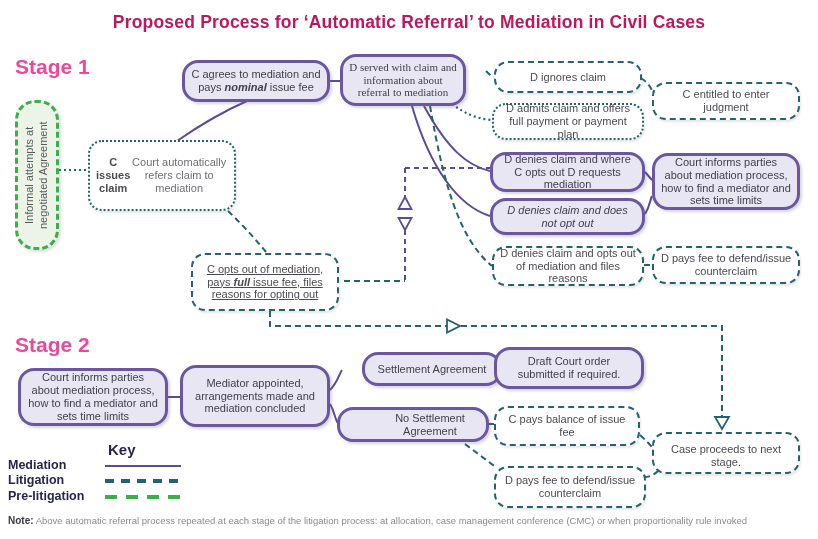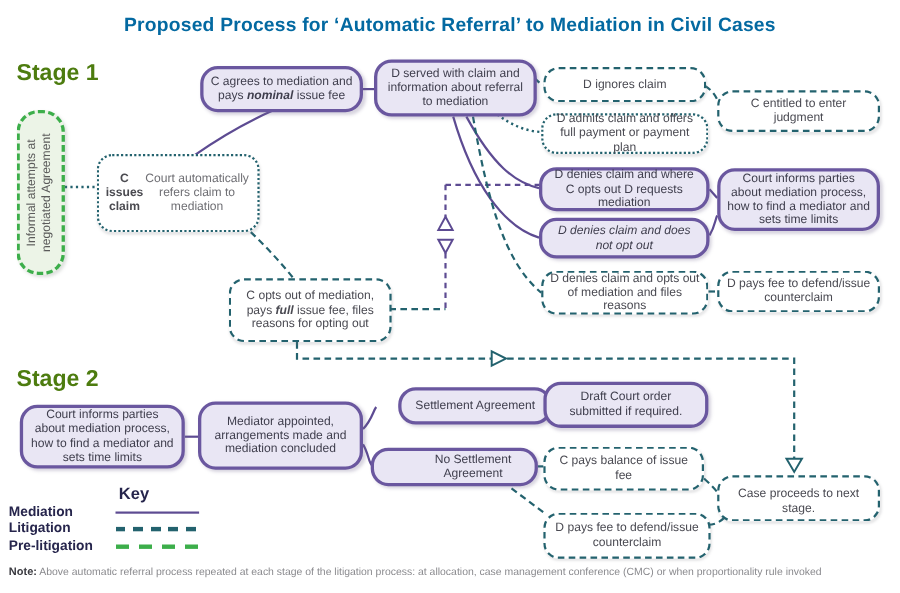--- a/index.html
+++ b/index.html
@@ -3,24 +3,24 @@
 <meta charset="utf-8">
 <style>
   html,body{margin:0;padding:0;background:#fff;}
   #canvas{
     position:relative;width:818px;height:539px;background:#ffffff;overflow:hidden;
     font-family:"Liberation Sans", sans-serif;color:#3f3e4d;
   }
   #wires{position:absolute;left:0;top:0;width:818px;height:539px;}
   .title{
     position:absolute;left:0;top:12px;width:818px;text-align:center;
-    font-size:17.5px;font-weight:700;color:#0369a1;letter-spacing:.2px;
+    font-size:17.5px;font-weight:700;color:#be185d;letter-spacing:.2px;
   }
   .stage{
-    position:absolute;font-size:21px;font-weight:700;color:#4d7c0f;
+    position:absolute;font-size:21px;font-weight:700;color:#ec4899;
   }
   .node{
     position:absolute;display:flex;align-items:center;justify-content:center;
     text-align:center;font-size:11px;line-height:1.18;padding:3px 6px;box-sizing:border-box;
   }
   .purple{
     background:#e9e6f4;border:3.5px solid #6a579f;border-radius:16px;color:#3f3e4d;
     box-shadow:2px 2px 3px rgba(110,100,140,.28);
   }
   .tealdash{
@@ -117,21 +117,21 @@
 
   <div class="node tealdot" style="left:88px;top:140px;width:148px;height:71px;flex-direction:row;">
     <span class="lead">C issues claim</span>
     <span class="sub">Court automatically refers claim to mediation</span>
   </div>
 
   <div class="node purple" style="left:182px;top:60px;width:148px;height:42px;border-radius:16px;">
     <span><span>C agrees to mediation and pays </span><em class="hv">nominal</em><span> issue fee</span></span>
   </div>
 
-  <div class="node purple" style="left:340px;top:54px;width:148px;height:52px;">
+  <div class="node purple" style="left:340px;top:54px;width:126px;height:52px;font-family:Liberation Serif, serif;">
     <span>D served with claim and information about referral to mediation</span>
   </div>
 
   <div class="node tealdash" style="left:494px;top:61px;width:148px;height:32px;">
     <span>D ignores claim</span>
   </div>
 
   <div class="node tealdash" style="left:652px;top:82px;width:148px;height:38px;">
     <span>C entitled to enter judgment</span>
   </div>
@@ -153,21 +153,21 @@
   </div>
 
   <div class="node tealdash" style="left:492px;top:246px;width:152px;height:40px;">
     <span>D denies claim and opts out of mediation and files reasons</span>
   </div>
 
   <div class="node tealdash" style="left:652px;top:246px;width:148px;height:38px;">
     <span>D pays fee to defend/issue counterclaim</span>
   </div>
 
-  <div class="node tealdash" style="left:208px;top:253px;width:148px;height:58px;">
+  <div class="node tealdash" style="left:191px;top:253px;width:148px;height:58px;text-decoration:underline;">
     <span><span>C opts out of mediation, pays </span><em class="hv">full</em><span> issue fee, files reasons for opting out</span></span>
   </div>
 
   <div class="node purple" style="left:18px;top:368px;width:150px;height:58px;">
     <span>Court informs parties about mediation process, how to find a mediator and sets time limits</span>
   </div>
 
   <div class="node purple" style="left:180px;top:365px;width:150px;height:62px;">
     <span>Mediator appointed, arrangements made and mediation concluded</span>
   </div>

